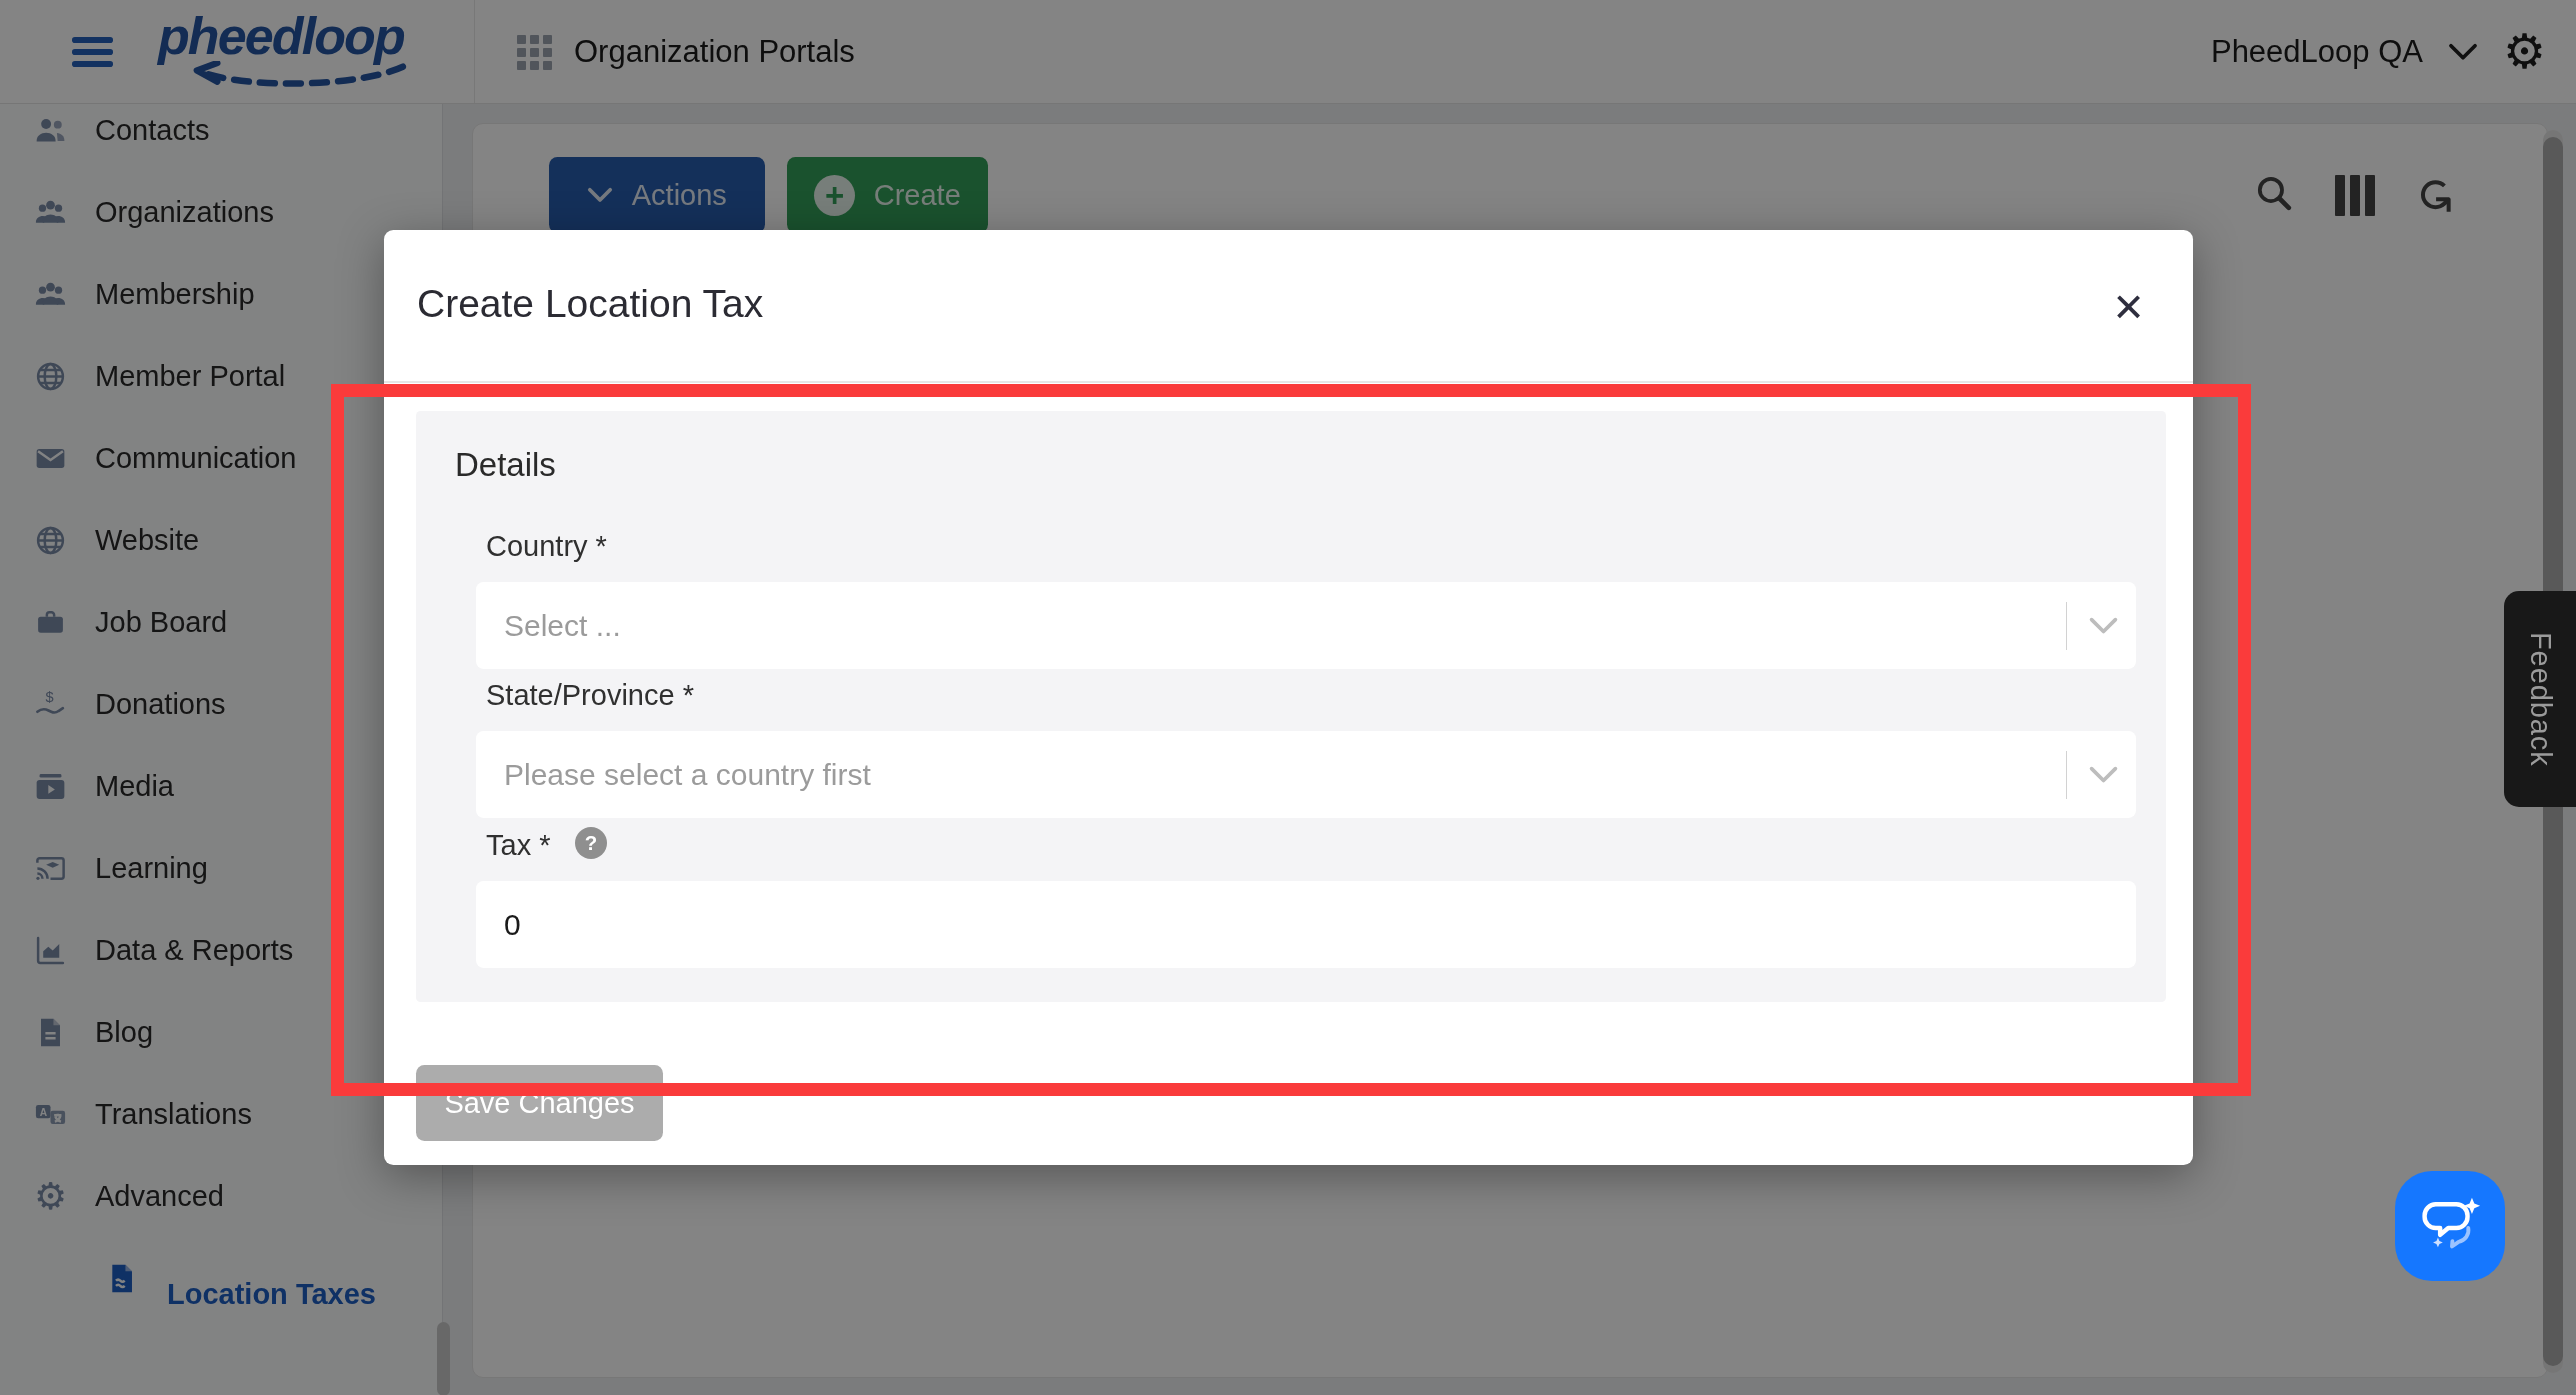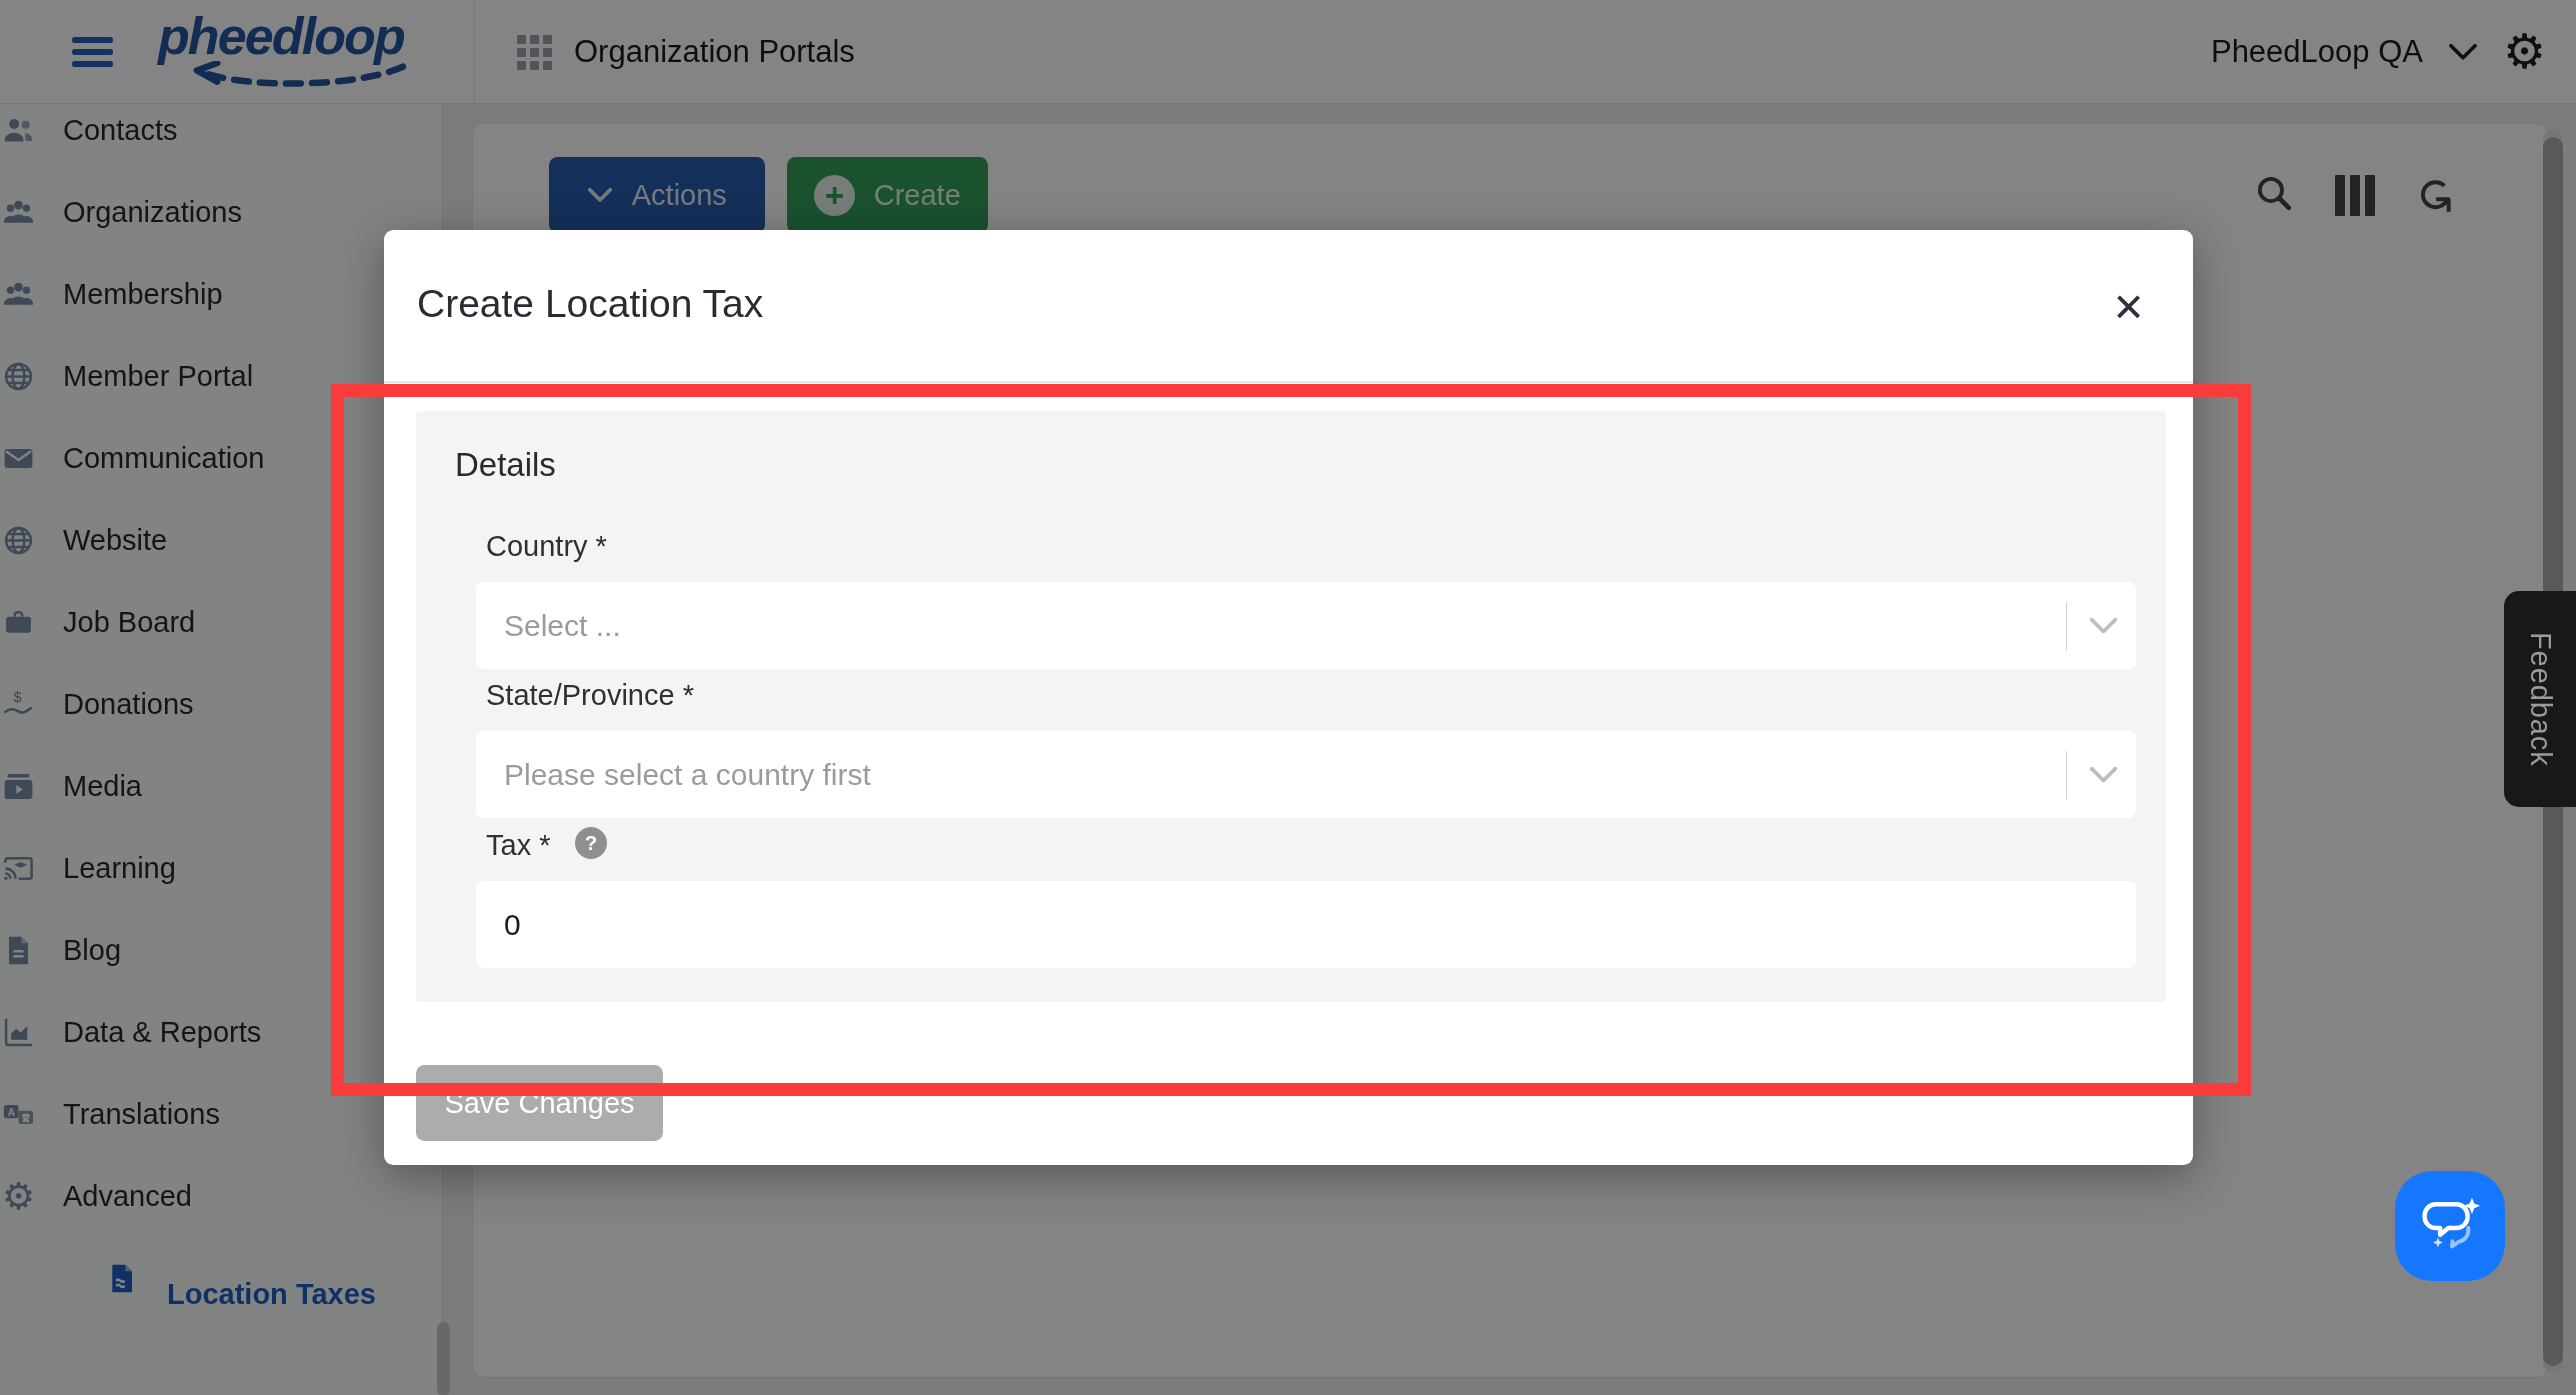--- a/index.html
+++ b/index.html
@@ -19,21 +19,21 @@
   .grid-icon i { background:#98a1ac; border-radius:0.9px; }
   .app-title { position:absolute; left:574px; top:0; height:104px; display:flex; align-items:center; font-size:31px; color:#121212; }
   .topbar-right { position:absolute; right:30px; top:0; height:104px; display:flex; align-items:center; gap:24px; }
   .account-name { font-size:31px; color:#121212; cursor:pointer; }
   .chev-down svg { display:block; }
   .gear { font-size:48px; color:#141414; line-height:1; cursor:pointer; }
 
   
   .sidebar { position:absolute; left:0; top:104px; width:443px; height:1292px; background:#fbfcfd; border-right:0.9px solid #dcdfe3; z-index:1; }
   .side-list { position:absolute; left:0; top:-15px; width:100%; }
-  .side-item { height:82px; display:flex; align-items:center; gap:26px; cursor:pointer; }
+  .side-item { height:82px; display:flex; align-items:center; padding-left:32px; gap:26px; cursor:pointer; }
   .sicon { width:37px; height:37px; flex:0 0 37px; display:flex; align-items:center; justify-content:center; }
   .sicon svg { width:35px; height:35px; fill:#7486a3; }
   .sicon .stroke { fill:none; stroke:#7486a3; stroke-width:1.7; }
   .sicon .cut { stroke:#fbfcfd; stroke-width:1.7; fill:none; }
   .sicon .cutfill { fill:#fbfcfd; stroke:none; }
   .sicon .cuttext { fill:#fbfcfd; font-size:7px; font-weight:bold; }
   .sicon .gear-glyph { font-size:37px; color:#7486a3; line-height:1; }
   .slabel { font-size:29px; color:#212121; }
   .side-item.active { padding-left:104px; }
   .side-item.active .slabel { color:#1558c0; font-weight:bold;margin-top:33px; }
@@ -246,36 +246,36 @@
               <circle cx="3.4" cy="18.7" r="1.1"></circle>
               <path d="M9 9.5l4.5-2 4.5 2-4.5 2z"></path>
             </svg>
         </span>
         <span class="slabel">Learning</span>
       </div>
 
       <div class="side-item">
         <span class="sicon">
           <svg viewBox="0 0 24 24">
+              <path class="stroke" d="M3.5 3.5v15.5a1.5 1.5 0 0 0 1.5 1.5h15.5" stroke-linecap="round"></path>
+              <path d="M7 17v-4.5l3.5-3 3 2.5 4.5-4.5V17z"></path>
+            </svg>
+        </span>
+        <span class="slabel">Data &amp; Reports</span>
+      </div>
+
+      <div class="side-item">
+        <span class="sicon">
+          <svg viewBox="0 0 24 24">
               <path d="M5.5 2.5H14l4.5 4.5v14.5H5.5z"></path>
               <path class="cut" d="M8.5 12.5h7M8.5 16h7"></path>
               <path class="cutfill" d="M14 2.5l4.5 4.5H14z" opacity=".55"></path>
             </svg>
         </span>
         <span class="slabel">Blog</span>
-      </div>
-
-      <div class="side-item">
-        <span class="sicon">
-          <svg viewBox="0 0 24 24">
-              <path class="stroke" d="M3.5 3.5v15.5a1.5 1.5 0 0 0 1.5 1.5h15.5" stroke-linecap="round"></path>
-              <path d="M7 17v-4.5l3.5-3 3 2.5 4.5-4.5V17z"></path>
-            </svg>
-        </span>
-        <span class="slabel">Data &amp; Reports</span>
       </div>
 
 
       <div class="side-item">
         <span class="sicon">
           <svg viewBox="0 0 24 24">
               <rect x="2" y="5.5" width="10" height="9" rx="1.5"></rect>
               <rect x="12" y="9.5" width="10" height="9" rx="1.5" opacity=".85"></rect>
               <text class="cuttext" x="4.6" y="12.8">A</text>
               <path class="cut" d="M14.5 12.5h5M17 11.5v1M18.8 12.7c-.4 2.2-1.8 3.6-3.8 4.2M15.4 13.5c.6 1.8 2 3 3.8 3.4"></path>

